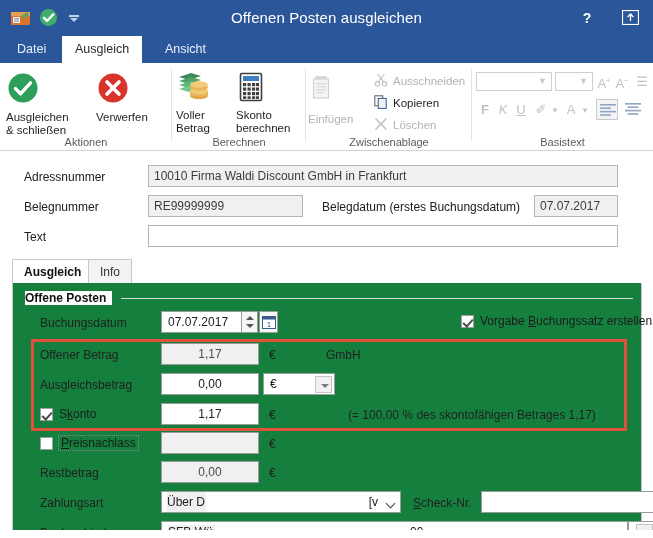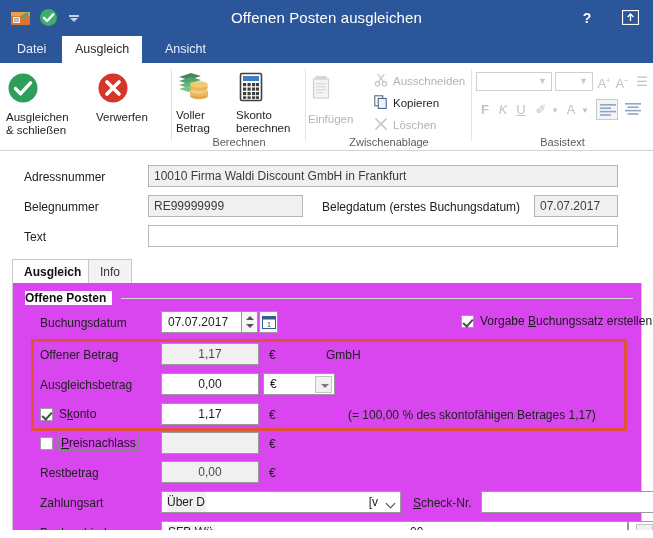--- a/index.html
+++ b/index.html
@@ -129,21 +129,21 @@
     cursor: default;
   }
   .subtab.active { background: #ffffff; border-bottom-color: #ffffff; font-weight: bold; color: #111; }
   .st-ausgleich { left: 0; }
   .st-info { left: 76px; }
   .subtab-line { position: absolute; left: 0; top: 24px; width: 630px; height: 1px; background: #c8c8c8; }
 
   
   .panel {
     position: absolute; left: 12px; top: 283px; width: 630px; height: 255px;
-    background: #d946ef; border-left: 1px solid #c8c8c8; border-right: 1px solid #c8c8c8;
+    background: #15803d; border-left: 1px solid #c8c8c8; border-right: 1px solid #c8c8c8;
     border-bottom: 1px solid #c8c8c8;
   }
   .grp-title {
     position: absolute; left: 12px; top: 8px; font-size: 12px; font-weight: bold; color: #111;
     background: #fff; padding-right: 6px; z-index: 2;
   }
   .grp-line { position: absolute; left: 108px; top: 15px; width: 512px; height: 1px; background: #d6d6d6; }
 
   .row-label { position: absolute; font-size: 12px; color: #202020; }
   .val {
@@ -258,20 +258,21 @@
       </div>
       <div class="rbtn b-verwerfen">
         <span class="ico">
           <svg width="34" height="34" viewBox="0 0 34 34">
             <circle cx="17" cy="17" r="14.5" fill="#d7342a"></circle>
             <path d="M11 11 L23 23 M23 11 L11 23" stroke="#ffffff" stroke-width="3.6" stroke-linecap="round"></path>
           </svg>
         </span>
         <span class="lbl">Verwerfen</span>
       </div>
+      <div class="rgroup-label">Aktionen</div>
       <div class="rsep" style="right:0;"></div>
     </div>
 
     <div class="rgroup g-berechnen">
       <div class="rbtn b-vollerbetrag">
         <span class="ico">
           <svg width="34" height="32" viewBox="0 0 34 32">
             <g>
               <path d="M3 6 l12 -4 l10 3 l-12 4 z" fill="#3f8a5a"></path>
               <path d="M3 10 l12 -4 l10 3 l-12 4 z" fill="#4fa36b"></path>

